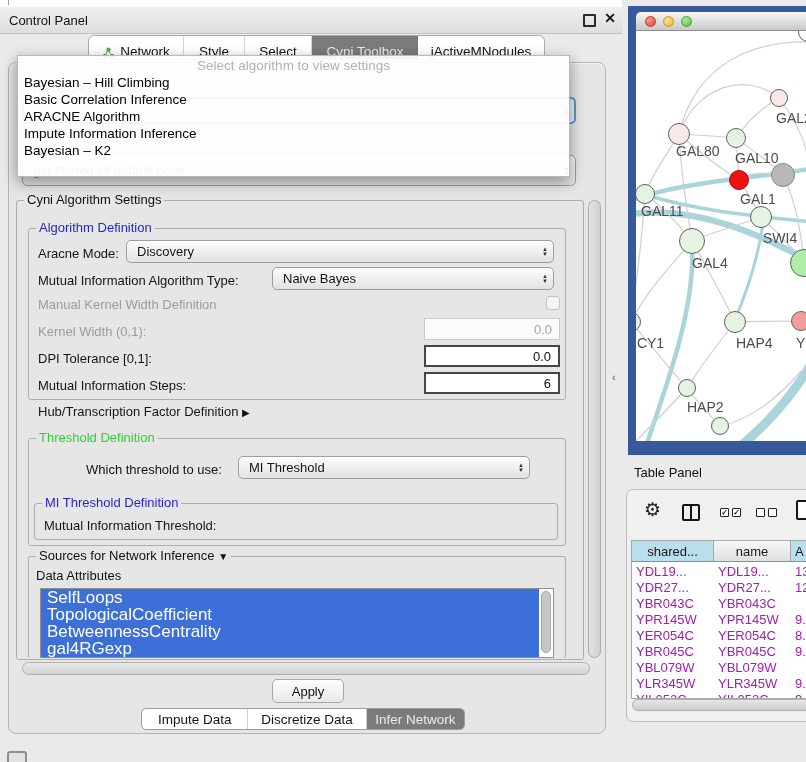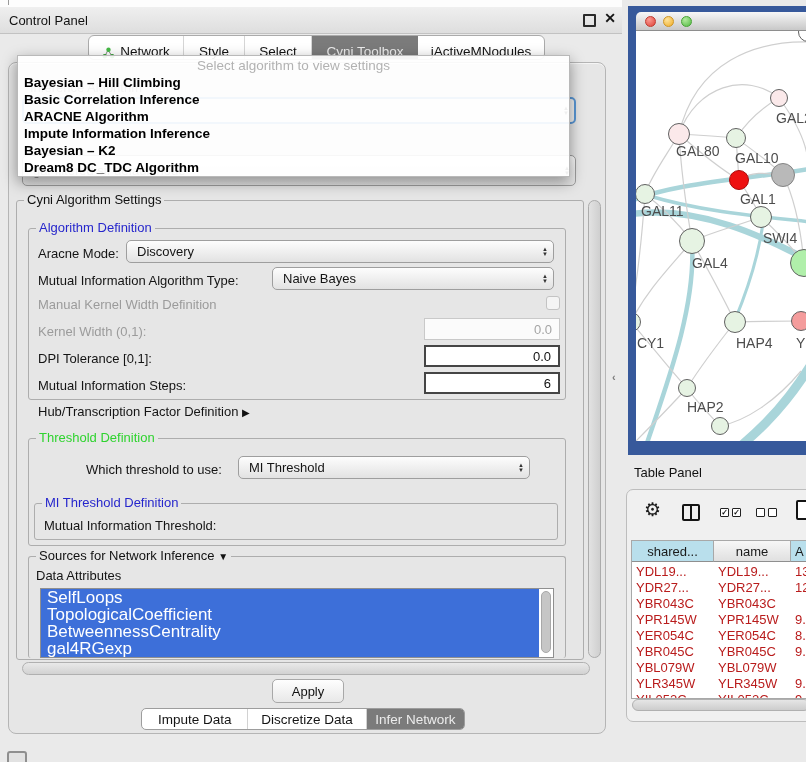--- a/index.html
+++ b/index.html
@@ -32,22 +32,22 @@
          display:flex;align-items:center;box-sizing:border-box;padding-left:10px;font-size:13px;color:#141414;}
   .stepper{margin-left:auto;margin-right:5px;display:flex;flex-direction:column;align-items:center;
            font-size:6px;line-height:5px;color:#333;}
   .ghost-combo1{left:22px;top:97px;width:554px;height:27px;background:#f1f1f1;
                 border:2px solid #5a97d5;}
   .ghost-combo2{left:22px;top:155px;width:554px;height:31px;color:#7d7d7d;}
   
   .popup{left:17px;top:55px;width:553px;height:122px;background:rgba(255,255,255,0.92);
          border:1px solid #b9b9b9;box-shadow:0 5px 14px rgba(0,0,0,0.40);z-index:40;box-sizing:border-box;}
   .popup-prompt{position:absolute;left:0;top:2px;width:100%;text-align:center;color:#b2b2b2;font-size:13.5px;}
-  .popup-item{position:absolute;left:6px;font-size:13.5px;color:#000;height:17px;line-height:16px;white-space:nowrap;font-weight:bold;}
-  .popup-item.bold{font-weight:bold;}
+  .popup-item{position:absolute;left:6px;font-size:13.5px;color:#000;height:17px;line-height:16px;white-space:nowrap;}
+  .popup-item.bold{font-weight:normal;}
   
   .group{border:1px solid #adadad;border-radius:3px;box-sizing:border-box;}
   .gtitle{font-size:13px;background:#e6e6e6;padding:0 3px;line-height:14px;white-space:nowrap;}
   .blue{color:#2626cc;} .green{color:#2fd32f;}
   .flabel{font-size:13px;font-weight:normal;color:#141414;white-space:nowrap;}
   .flabel.dis{color:#9b9b9b;}
   .tfield{background:#fff;border:1px solid #b8b8b8;box-sizing:border-box;font-size:13px;
           display:flex;align-items:center;justify-content:flex-end;padding:0 7px;color:#111;}
   .tfield.strong{border:2px solid #454545;}
   .tfield.dis{color:#a5a5a5;background:#fbfbfb;border-color:#c9c9c9;}
@@ -102,21 +102,21 @@
   .ck{width:9px;height:9px;border:1.5px solid #222;border-radius:1px;box-sizing:border-box;
       font-size:8px;line-height:7px;text-align:center;font-weight:bold;color:#111;background:#fff;}
   .doc-icon{left:796px;top:500px;width:16px;height:20px;border:2px solid #141414;border-radius:2px;
             background:#fff;box-sizing:border-box;}
   .tbl{left:631px;top:540px;width:180px;height:159px;background:#fff;border:1px solid #a8a8a8;
        box-sizing:border-box;overflow:hidden;}
   .th{position:absolute;top:0;height:21px;border-right:1px solid #a8a8a8;border-bottom:1px solid #8f8f8f;
       box-sizing:border-box;font-size:13px;display:flex;align-items:center;justify-content:center;color:#1a1a1a;}
   .th.hl{background:#b9dfec;}
   .th.plain{background:linear-gradient(#f7f7f7,#e0e0e0);}
-  .td{position:absolute;height:16px;line-height:16px;font-size:13px;color:#b91c1c;
+  .td{position:absolute;height:16px;line-height:16px;font-size:13px;color:#a21caf;
       padding-left:4px;box-sizing:border-box;white-space:nowrap;overflow:hidden;}
   .tbl-hscroll{left:632px;top:699px;width:178px;height:12px;background:linear-gradient(#e6e6e6,#cdcdcd);
                border:1px solid #b0b0b0;border-radius:6px;box-sizing:border-box;}
 </style>
 </head>
 <body>
 
 <div id="app">
 
   <div class="abs top-strip"></div>
@@ -170,21 +170,20 @@
       </span>
   </div>
 
   <div class="abs popup">
     <div class="popup-prompt">Select algorithm to view settings</div>
     <div class="popup-item" style="top:19px;">Bayesian – Hill Climbing</div>
     <div class="popup-item" style="top:36px;">Basic Correlation Inference</div>
     <div class="popup-item bold" style="top:53px;">ARACNE Algorithm</div>
     <div class="popup-item" style="top:70px;">Impute Information Inference</div>
     <div class="popup-item" style="top:87px;">Bayesian – K2</div>
-    <div class="popup-item" style="top:104px;">Dream8 DC_TDC Algorithm</div>
   </div>
 
   <div class="abs group" style="left:16px;top:200px;width:568px;height:460px;"></div>
   <div class="abs gtitle" style="left:24px;top:193px;">Cyni Algorithm Settings</div>
 
   <div class="abs group" style="left:28px;top:228px;width:538px;height:172px;"></div>
   <div class="abs gtitle blue" style="left:36px;top:221px;">Algorithm Definition</div>
 
   <div class="abs flabel" style="left:38px;top:246px;">Aracne Mode:</div>
   <div class="abs combo" style="left:126px;top:240px;width:428px;height:23px;">

